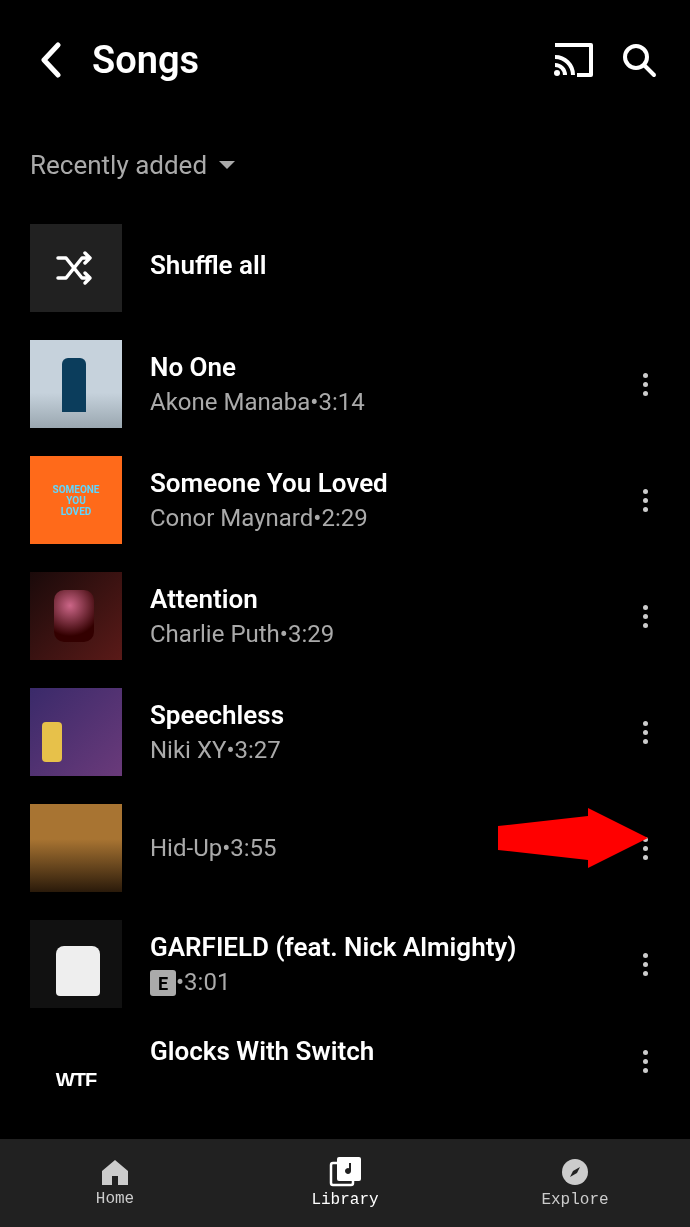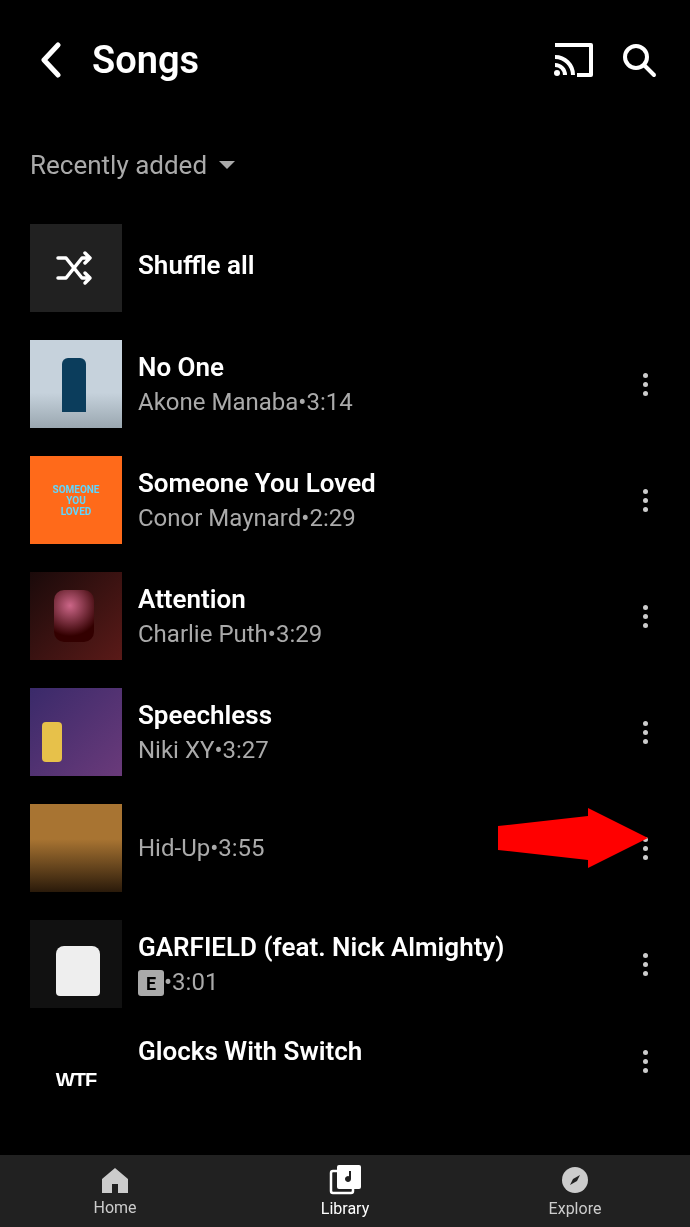--- a/index.html
+++ b/index.html
@@ -7,28 +7,28 @@
   .header { display: flex; align-items: center; padding: 0 30px; height: 120px; }
   .back { width: 40px; height: 40px; display: flex; align-items: center; justify-content: center; cursor: pointer; margin-right: 22px; }
   .title { font-size: 38px; font-weight: 600; flex: 1; }
   .hicon { width: 42px; height: 42px; display: flex; align-items: center; justify-content: center; cursor: pointer; margin-left: 24px; }
   .sort { display: flex; align-items: center; padding: 0 30px; color: #aaa; font-size: 26px; margin-top: 30px; margin-bottom: 30px; cursor: pointer; }
   .sort svg { margin-left: 10px; }
   .list { }
   .row { display: flex; align-items: center; padding: 14px 30px; }
   .thumb { width: 92px; height: 88px; background: #222; flex-shrink: 0; position: relative; overflow: hidden; }
   .shuffle-thumb { background: #212121; display: flex; align-items: center; justify-content: center; }
-  .meta { flex: 1; padding-left: 16px; min-width: 0; }
+  .meta { flex: 1; padding-left: 28px; min-width: 0; }
   .song-title { font-size: 26px; font-weight: 600; margin-bottom: 6px; white-space: nowrap; overflow: hidden; text-overflow: ellipsis; }
   .subtitle { font-size: 24px; color: #aaa; display: flex; align-items: flex-end; white-space: nowrap; overflow: hidden; }
   .explicit { display: inline-flex; align-items: center; justify-content: center; width: 26px; height: 26px; background: #aaa; color: #000; font-size: 18px; font-weight: 700; border-radius: 3px; }
   .dots { width: 30px; height: 50px; display: flex; flex-direction: column; align-items: center; justify-content: center; gap: 4px; cursor: pointer; }
   .dots span { width: 5px; height: 5px; background: #ccc; border-radius: 50%; }
   .arrow-annotation { position: absolute; pointer-events: none; }
-  .bottom-nav { position: absolute; bottom: 0; left: 0; right: 0; height: 72px; background: #212121; display: flex; }
+  .bottom-nav { position: absolute; bottom: 0; left: 0; right: 0; height: 88px; background: #212121; display: flex; font-family: Liberation Mono, monospace; }
   .nav-item { flex: 1; display: flex; flex-direction: column; align-items: center; justify-content: center; gap: 4px; color: #ccc; font-size: 16px; cursor: pointer; }
   .nav-item.active { color: #fff; }
   
   .art0 { background: linear-gradient(180deg,#c6d2dc 60%,#9aa7b0 100%); }
   .art0::after{content:"";position:absolute;left:32px;top:18px;width:24px;height:54px;background:#0b3d5c;border-radius:6px 6px 0 0;}
   .art1 { background: #ff6a1a; display:flex;align-items:center;justify-content:center;font-size:10px;color:#5fd7ff;text-align:center;line-height:1.1;font-weight:700; }
   .art2 { background: linear-gradient(135deg,#1a0a0a,#5a1a18); }
   .art2::after{content:"";position:absolute;left:24px;top:18px;width:40px;height:52px;background:radial-gradient(circle at 40% 30%,#c68,#300 70%);border-radius:10px;}
   .art3 { background: linear-gradient(135deg,#3a2a6a,#6a3a7a); }
   .art3::after{content:"";position:absolute;left:12px;top:34px;width:20px;height:40px;background:#e7c14a;border-radius:4px;}

